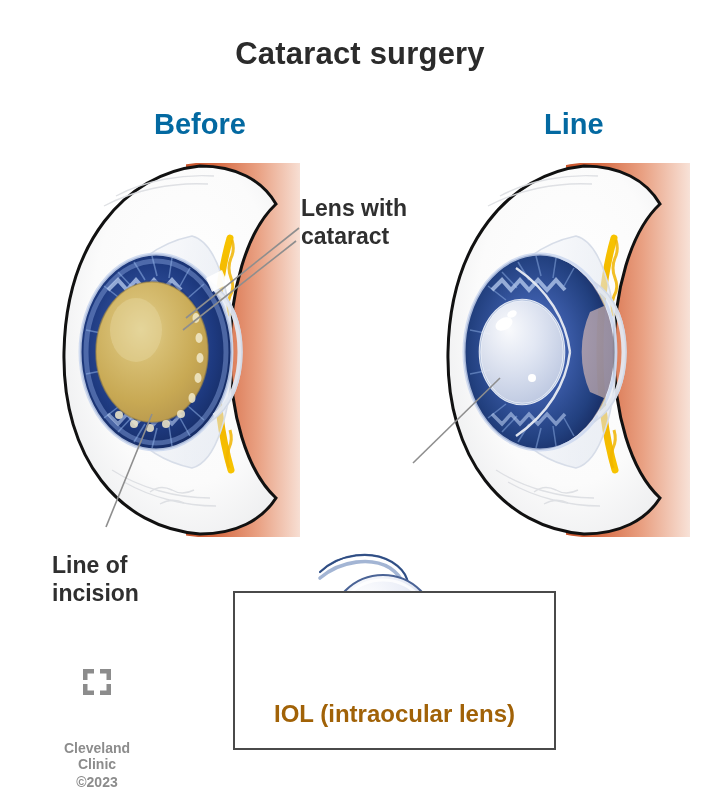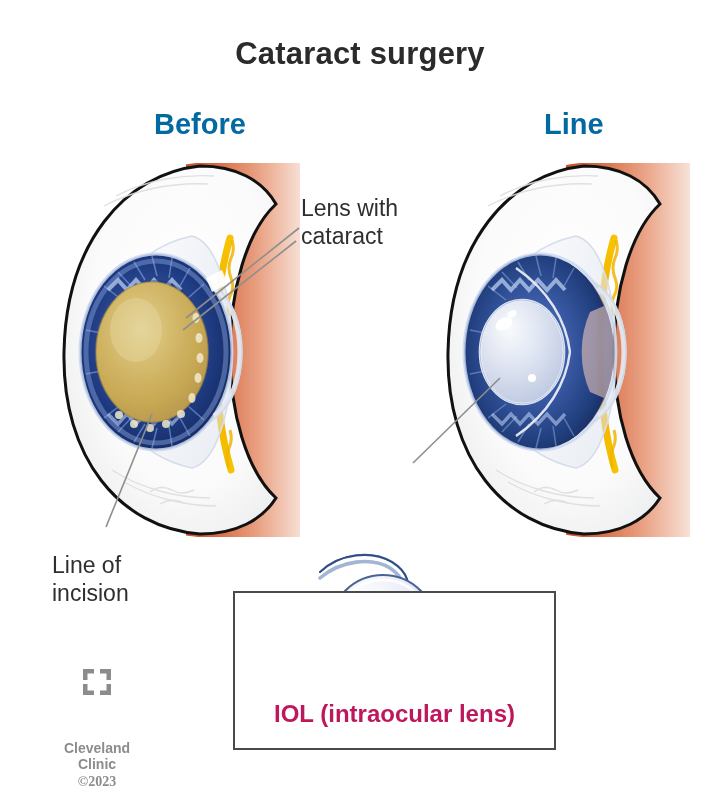--- a/index.html
+++ b/index.html
@@ -39,21 +39,21 @@
     color: #0369a1;
     white-space: nowrap;
     margin-left: 12px;
   }
   .label-before { left: 142px; top: 108px; }
   .label-after  { left: 532px; top: 108px; }
 
   .callout {
     position: absolute;
     font-size: 23px;
-    font-weight: normal;
+    font-weight: bold;
     color: #2f2f2f;
     line-height: 1.22;
     white-space: pre-line;
   }
   .callout-lens     { left: 301px; top: 194px; text-align: left; }
   .callout-incision { left: 52px;  top: 551px; text-align: left; }
   .callout-iol      { left: 338px; top: 443px; text-align: left; }
 
   
   .inset-box {
@@ -67,21 +67,21 @@
     box-sizing: border-box;
   }
   .inset-caption {
     position: absolute;
     left: 233px;
     top: 700px;
     width: 323px;
     text-align: center;
     font-size: 24px;
     font-weight: bold;
-    color: #be185d;
+    color: #a16207;
     white-space: nowrap;
   }
 
   
   .logo-block {
     position: absolute;
     left: 42px;
     top: 668px;
     width: 110px;
     text-align: center;
@@ -99,21 +99,20 @@
     line-height: 1.15;
     white-space: pre-line;
     margin-top: 44px;
   }
   .logo-copy {
     font-size: 14px;
     font-weight: bold;
     color: #8c8c8c;
     line-height: 1.2;
     margin-top: 2px;
-    font-family: Liberation Serif, serif;
   }
 
   svg { display: block; }
   .art { position: absolute; left: 0; top: 0; }
 </style>
 </head>
 <body>
 
 <div id="page">
 

